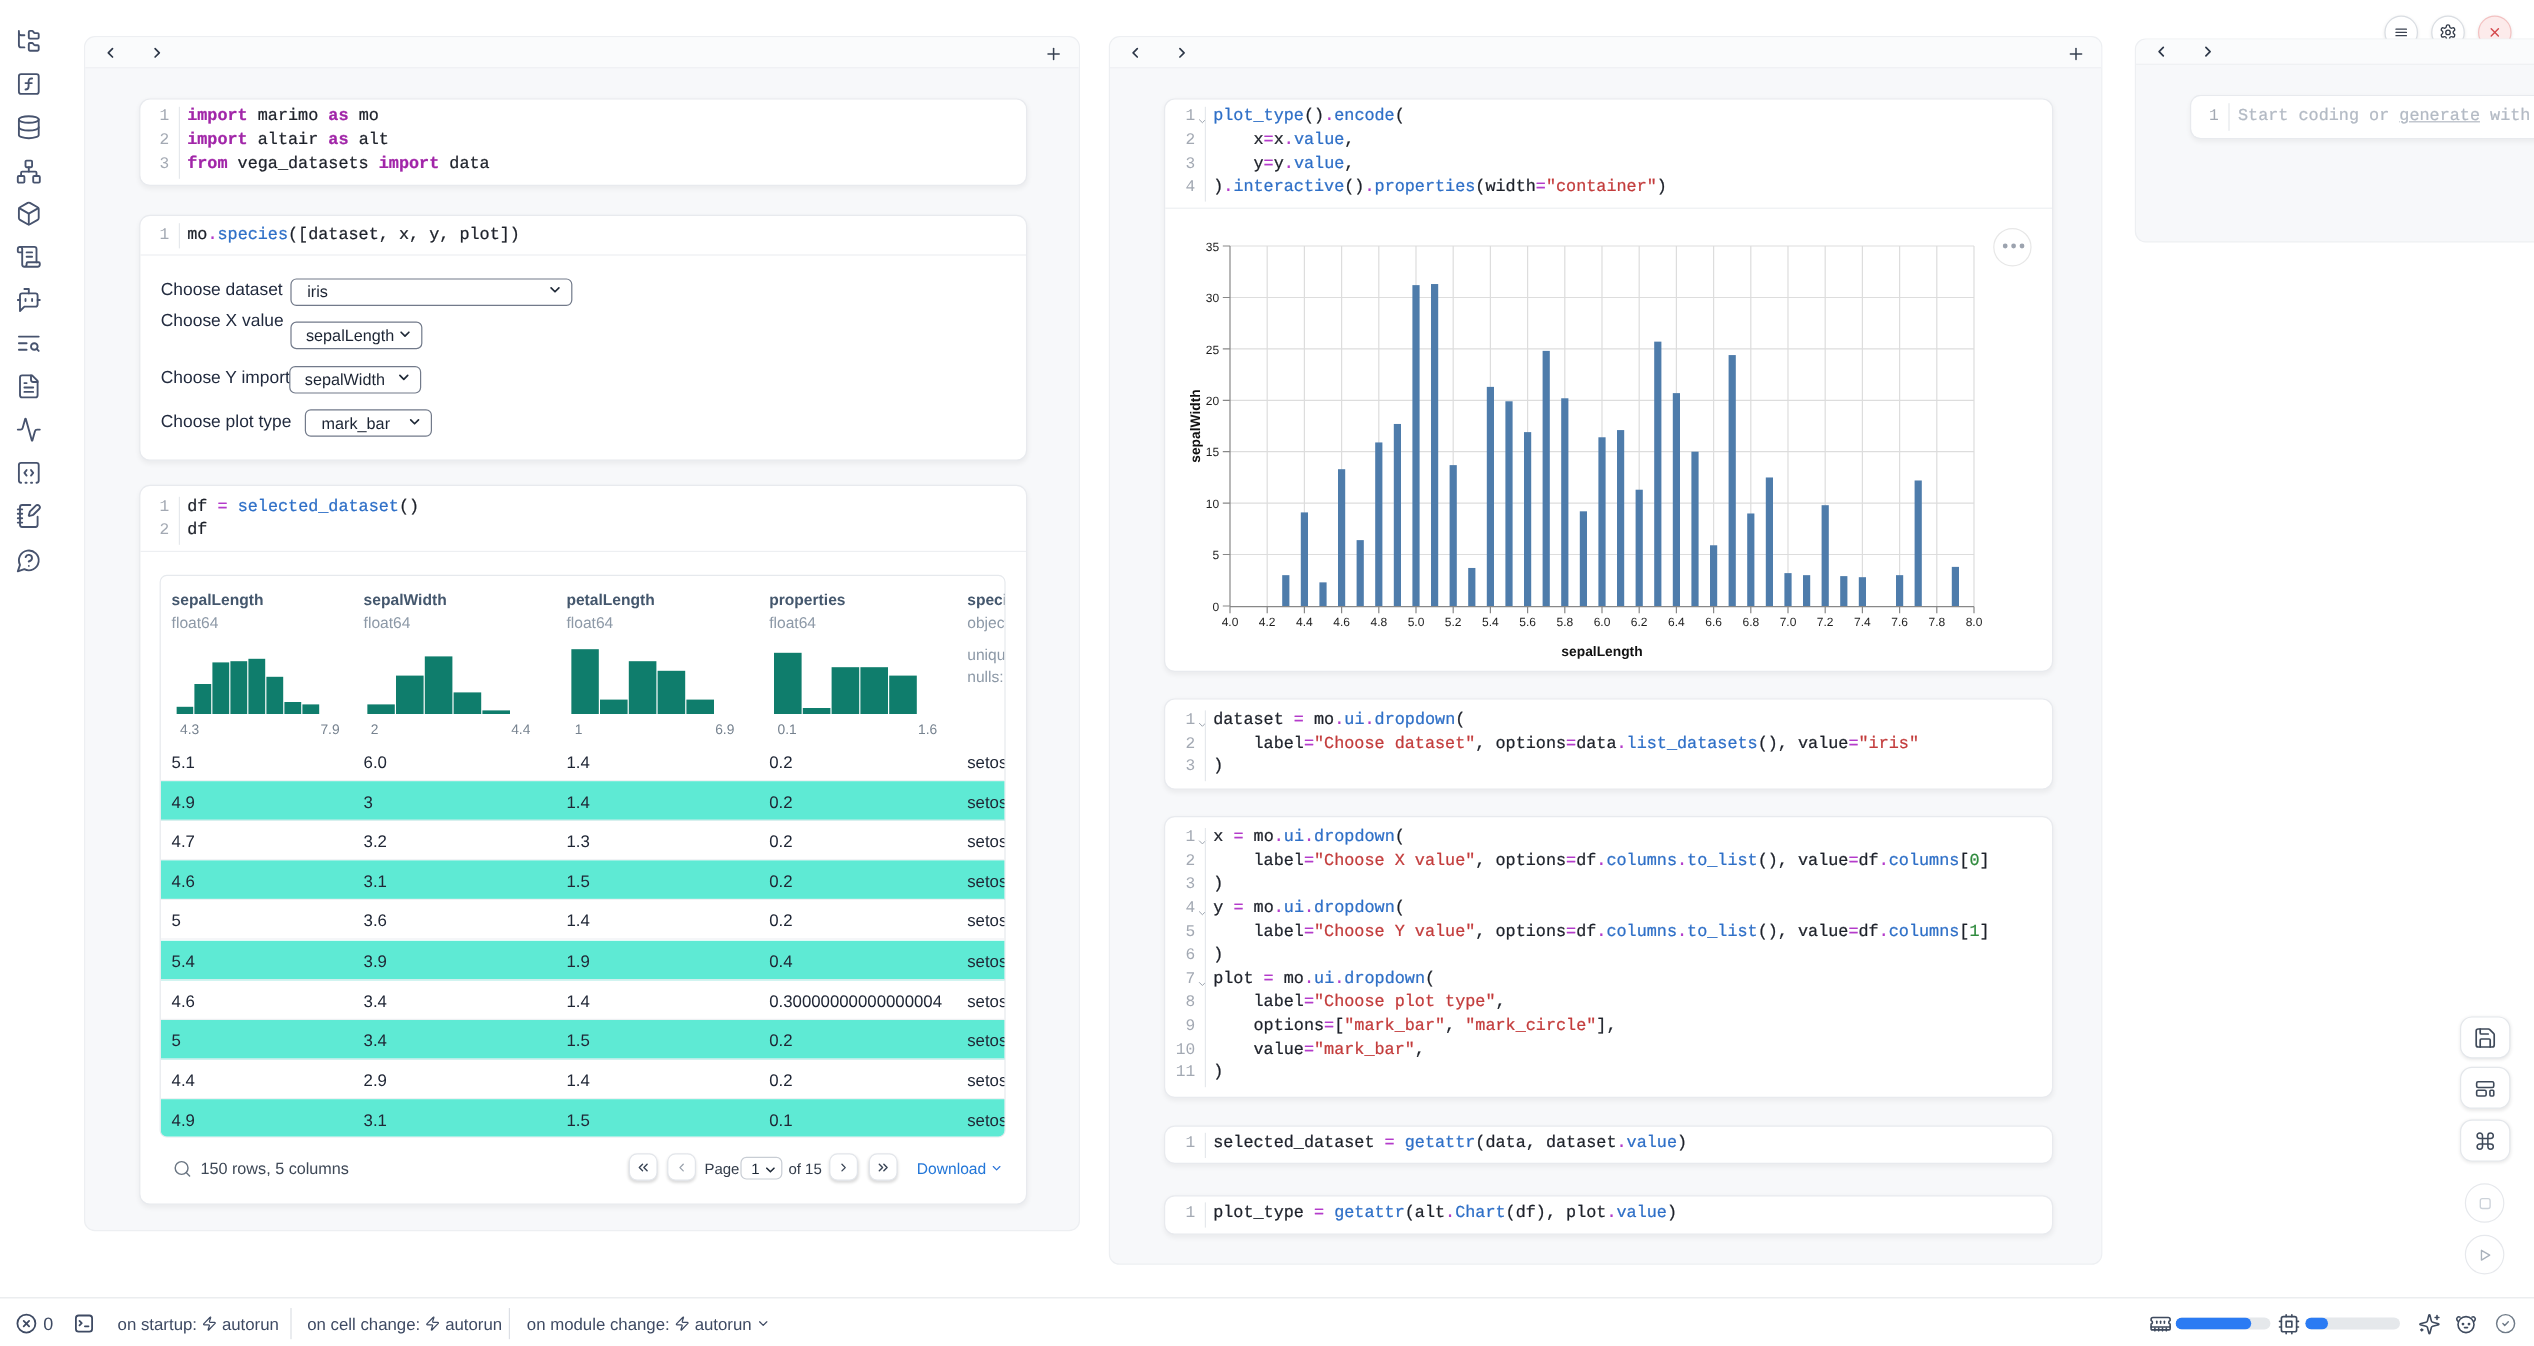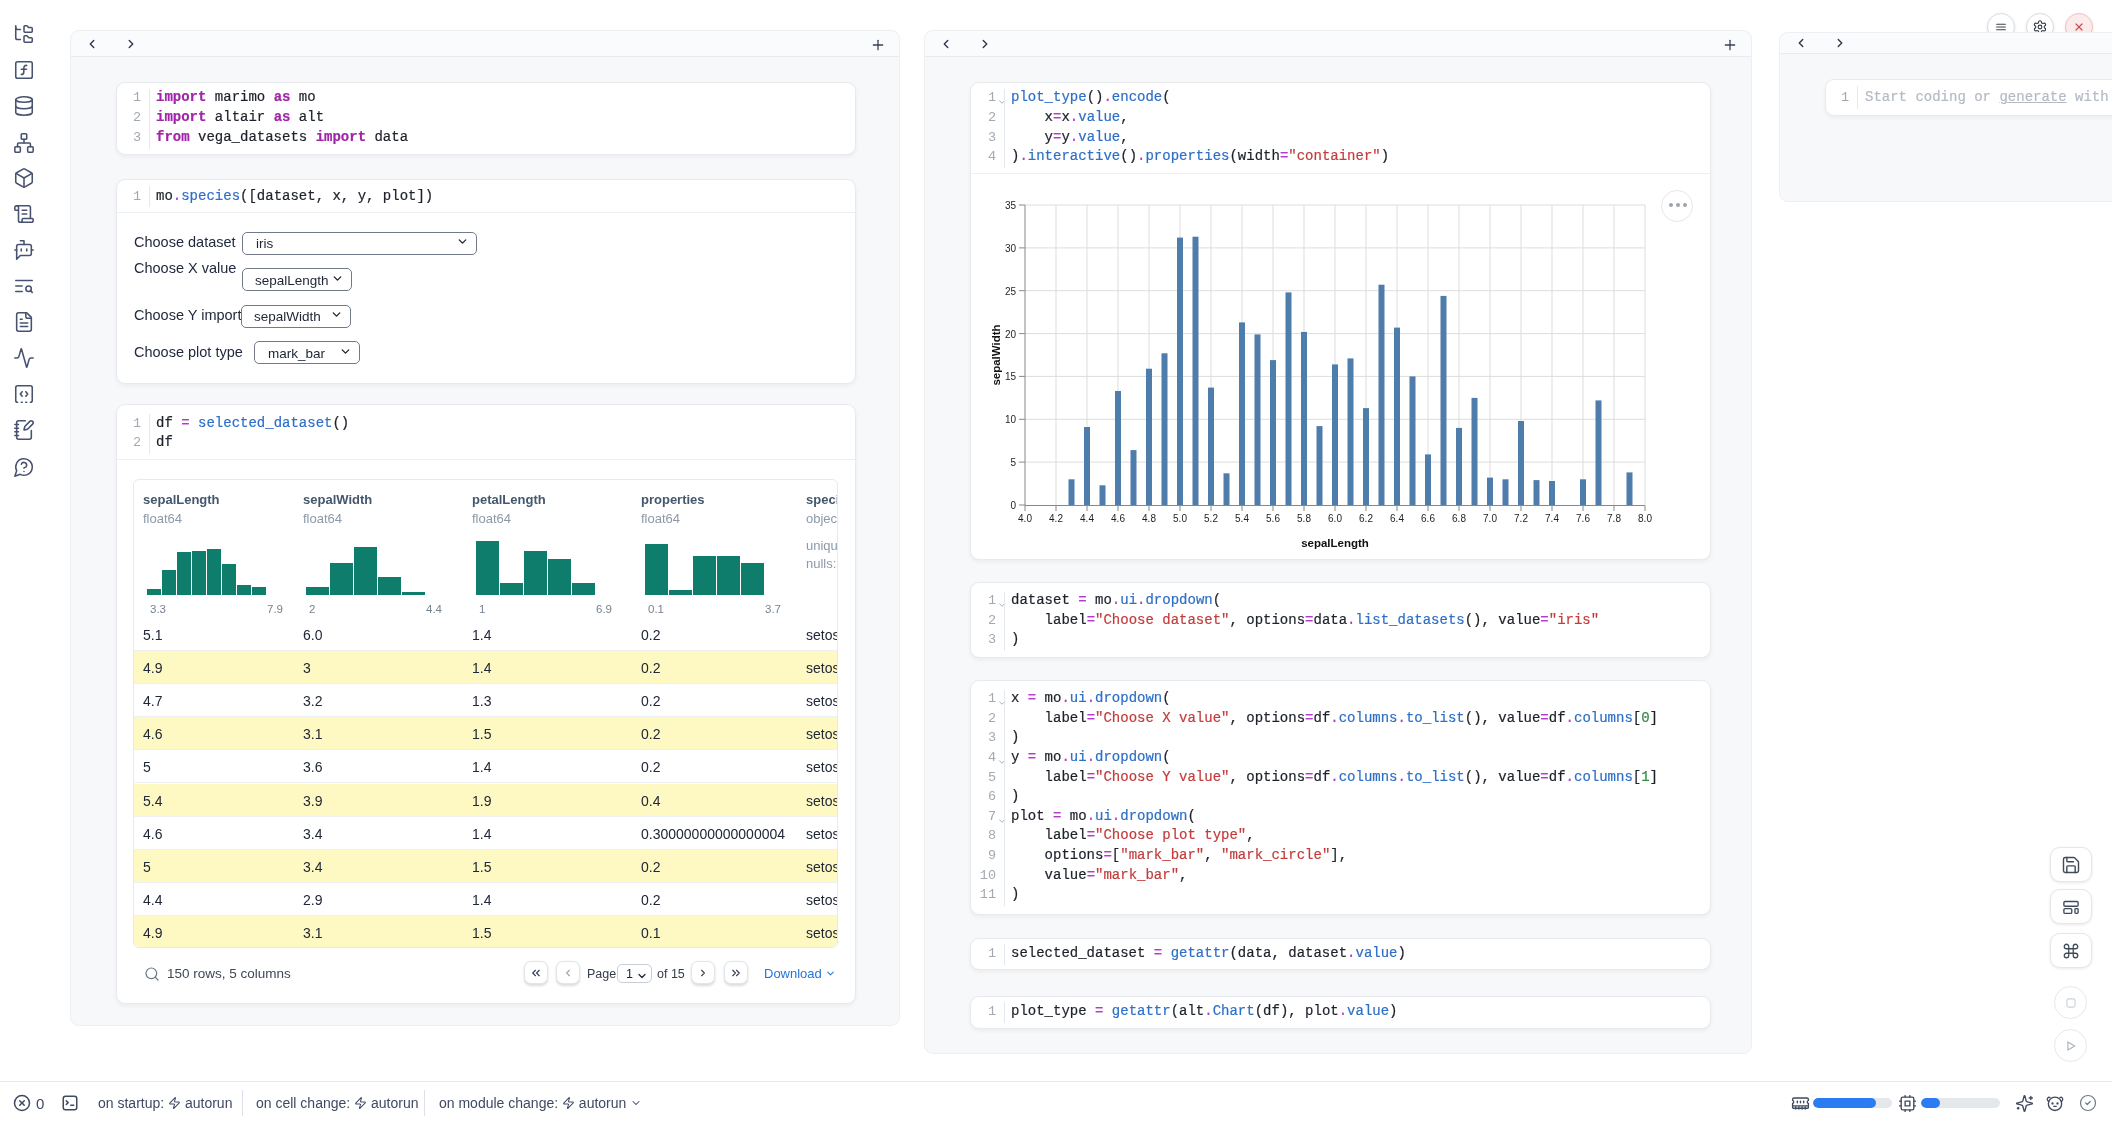--- a/index.html
+++ b/index.html
@@ -18,21 +18,21 @@
 .op{color:#b43bcb}
 .nm{color:#2f8a3d}
 .lbl{position:absolute;font-size:14.5px;color:#212a3e;white-space:pre}
 .sel{position:absolute;background:#fff;border:1.4px solid #727a8a;border-radius:5px;font-size:13.5px;color:#1c2433}
 .sel span{position:absolute;top:50%;transform:translateY(-50%);white-space:pre}
 .selch{position:absolute;right:7px;top:50%;transform:translateY(-50%)}
 .thead{position:absolute;font-weight:bold;font-size:13px;color:#44576d;white-space:pre}
 .ttype{position:absolute;font-size:13px;color:#8d99a7;white-space:pre}
 .tminmax{position:absolute;font-size:11.5px;color:#76828f;white-space:pre}
 .trow{position:absolute;left:0;width:704px;height:33.1px;border-bottom:1px solid #eef1f3}
-.trow.alt{background:#fef9c3}
+.trow.alt{background:#5eead4}
 .tcell{position:absolute;top:53%;transform:translateY(-50%);font-size:14px;color:#202736;white-space:pre}
 .pgbtn{position:absolute;width:24px;height:23px;background:#fff;border:1px solid #e2e5ea;border-radius:7px;box-shadow:0 1.5px 2.5px rgba(0,0,0,.14)}
 .pgbtn svg{position:absolute;left:50%;top:50%;transform:translate(-50%,-50%)}
 .sbtxt{position:absolute;font-size:14px;color:#3e4a63;white-space:pre}
 .sep{position:absolute;width:1px;height:26px;top:1090px;background:#dcdfe5}
 .circbtn{position:absolute;width:28px;height:28px;border-radius:50%;background:#fff;border:1px solid #d9dde2;box-shadow:0 1px 3px rgba(0,0,0,.1)}
 .circbtn svg{position:absolute;left:50%;top:50%;transform:translate(-50%,-50%)}
 .toolbtn{position:absolute;left:2050px;width:42px;height:35px;background:#fff;border:1px solid #e4e7eb;border-radius:10px;box-shadow:0 1px 3px rgba(0,0,0,.09)}
 .toolbtn svg{position:absolute;left:50%;top:50%;transform:translate(-50%,-50%)}
 .toolcirc{position:absolute;left:2054px;width:33px;height:33px;background:#fff;border:1.4px solid #e6e8ec;border-radius:50%}
@@ -240,28 +240,28 @@
       <rect x="72" y="20" width="23" height="36" fill="#0f7d6c"></rect>
       <rect x="96" y="44" width="23" height="12" fill="#0f7d6c"></rect>
     </svg>
 <svg class="abs" style="left:511px;top:59px" width="120" height="56" viewBox="0 0 120 56">
       <rect x="0" y="5" width="23" height="51" fill="#0f7d6c"></rect>
       <rect x="24" y="51" width="23" height="5" fill="#0f7d6c"></rect>
       <rect x="48" y="17" width="23" height="39" fill="#0f7d6c"></rect>
       <rect x="72" y="17" width="23" height="39" fill="#0f7d6c"></rect>
       <rect x="96" y="24" width="23" height="32" fill="#0f7d6c"></rect>
     </svg>
-<div class="tminmax" style="left:16px;top:123px">3.3</div>
+<div class="tminmax" style="left:16px;top:123px">4.3</div>
 <div class="tminmax" style="left:16px;top:123px;width:133px;text-align:right">7.9</div>
 <div class="tminmax" style="left:175px;top:123px">2</div>
 <div class="tminmax" style="left:175px;top:123px;width:133px;text-align:right">4.4</div>
 <div class="tminmax" style="left:345px;top:123px">1</div>
 <div class="tminmax" style="left:345px;top:123px;width:133px;text-align:right">6.9</div>
 <div class="tminmax" style="left:514px;top:123px">0.1</div>
-<div class="tminmax" style="left:514px;top:123px;width:133px;text-align:right">3.7</div>
+<div class="tminmax" style="left:514px;top:123px;width:133px;text-align:right">1.6</div>
 <div class="trow" style="top:138px">
       <span class="tcell" style="left:9px">5.1</span>
       <span class="tcell" style="left:169px">6.0</span>
       <span class="tcell" style="left:338px">1.4</span>
       <span class="tcell" style="left:507px">0.2</span>
       <span class="tcell" style="left:672px">setosa</span>
     </div>
 <div class="trow alt" style="top:171.1px">
       <span class="tcell" style="left:9px">4.9</span>
       <span class="tcell" style="left:169px">3</span>

